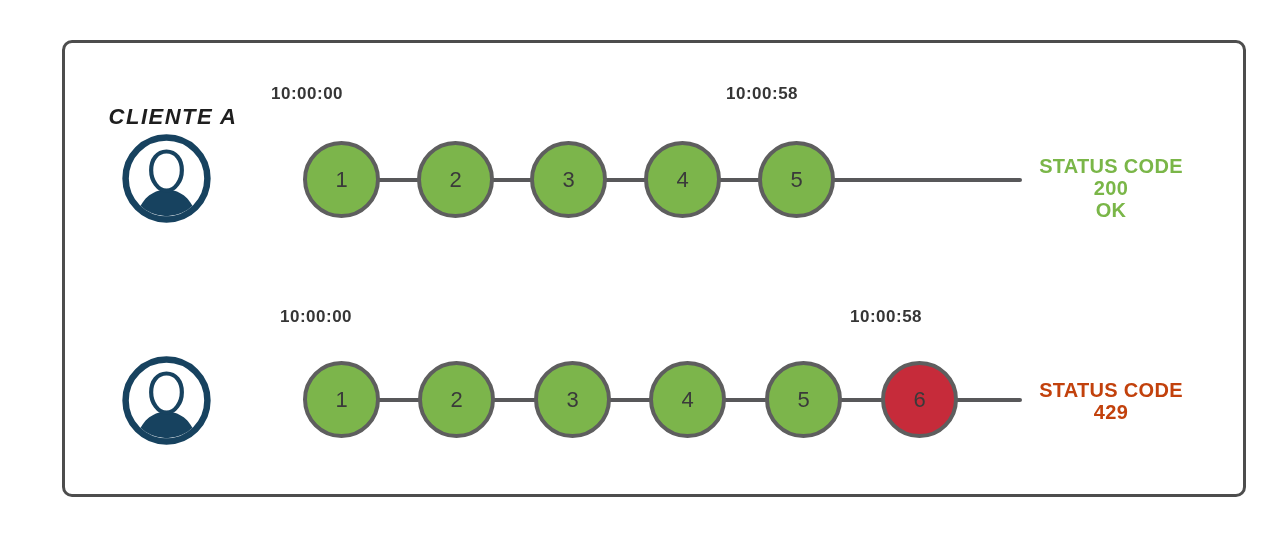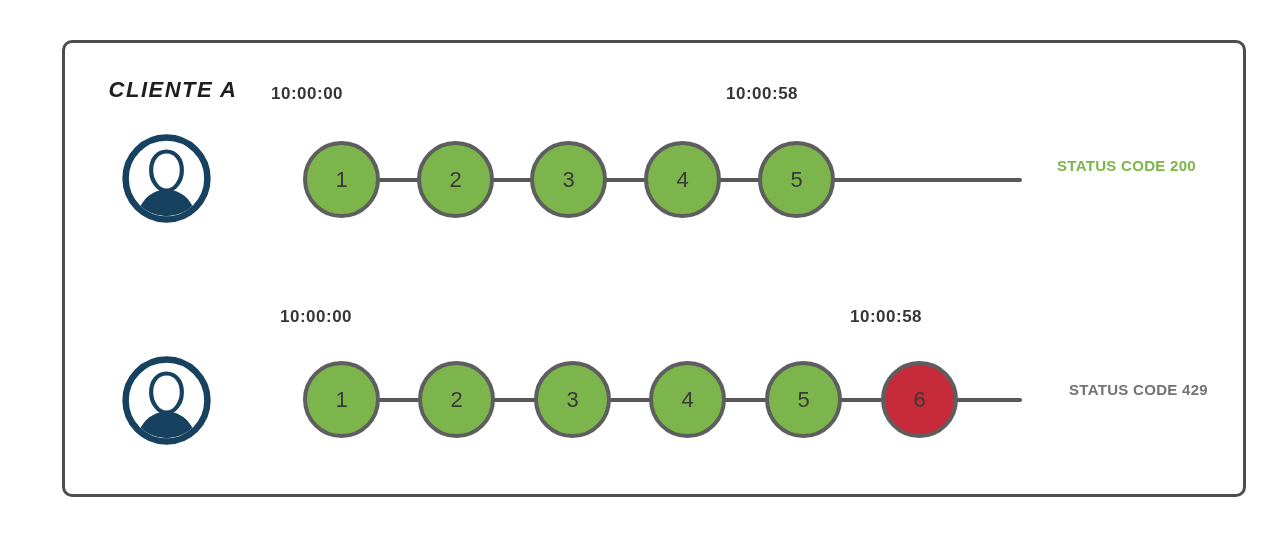--- a/index.html
+++ b/index.html
@@ -9,21 +9,21 @@
   .stage { position: relative; width: 1280px; height: 540px; background: #ffffff; }
 
   .frame {
     position: absolute; left: 62px; top: 40px; width: 1184px; height: 457px;
     border: 3px solid #4d4d4d; border-radius: 10px; background: #ffffff;
   }
 
   .client-label {
     position: absolute; width: 180px; text-align: center;
     font-size: 22px; font-weight: bold; font-style: italic;
-    letter-spacing: 1.5px; color: #1e1e1e;
+    letter-spacing: 1.5px; color: #1e1e1e; margin-top: 27px;
   }
   .client-a-label { left: 83px; top: 77px; }
   .client-b-label { left: 80px; top: 301px; }
 
   .avatar { position: absolute; width: 93px; height: 93px; }
   .avatar-a { left: 120px; top: 132px; }
   .avatar-b { left: 120px; top: 354px; }
 
   .time-label {
     position: absolute; width: 140px; text-align: left;
@@ -49,25 +49,25 @@
   }
   .req-circle.rejected { background: #c62b3a; }
   .row-a-circle { top: 141px; }
   .row-b-circle { top: 361px; }
   .a1 { left: 303px; } .a2 { left: 417px; } .a3 { left: 530px; }
   .a4 { left: 644px; } .a5 { left: 758px; }
   .b1 { left: 303px; } .b2 { left: 418px; } .b3 { left: 534px; }
   .b4 { left: 649px; } .b5 { left: 765px; } .b6 { left: 881px; }
 
   .status-block {
-    position: absolute; left: 1026px; width: 170px; text-align: right;
-    font-size: 15px; font-weight: bold; line-height: 22px; letter-spacing: 0.3px;
+    position: absolute; left: 1026px; width: 170px; text-align: center;
+    font-size: 20px; font-weight: bold; line-height: 22px; letter-spacing: 0.3px;
   }
   .status-a { top: 155px; color: #7ab648; }
-  .status-b { top: 379px; color: #737373; margin-left: 12px; }
+  .status-b { top: 379px; color: #c2410c; }
 </style>
 </head>
 <body>
 
 <div class="stage">
   <div class="frame"></div>
 
   <div class="client-label client-a-label">CLIENTE A</div>
 
   <span class="avatar avatar-a">
@@ -91,20 +91,21 @@
   <div class="track-line line-a"></div>
 
   <div class="req-circle row-a-circle a1">1</div>
   <div class="req-circle row-a-circle a2">2</div>
   <div class="req-circle row-a-circle a3">3</div>
   <div class="req-circle row-a-circle a4">4</div>
   <div class="req-circle row-a-circle a5">5</div>
 
   <div class="status-block status-a">
     <div>STATUS CODE 200</div>
+    <div>OK</div>
   </div>
 
 
   <span class="avatar avatar-b">
     <svg viewBox="0 0 100 100" width="93" height="93" aria-hidden="true">
       <defs>
           <clipPath id="avclip-b">
             <circle cx="50" cy="50" r="40.5"></circle>
           </clipPath>
         </defs>

